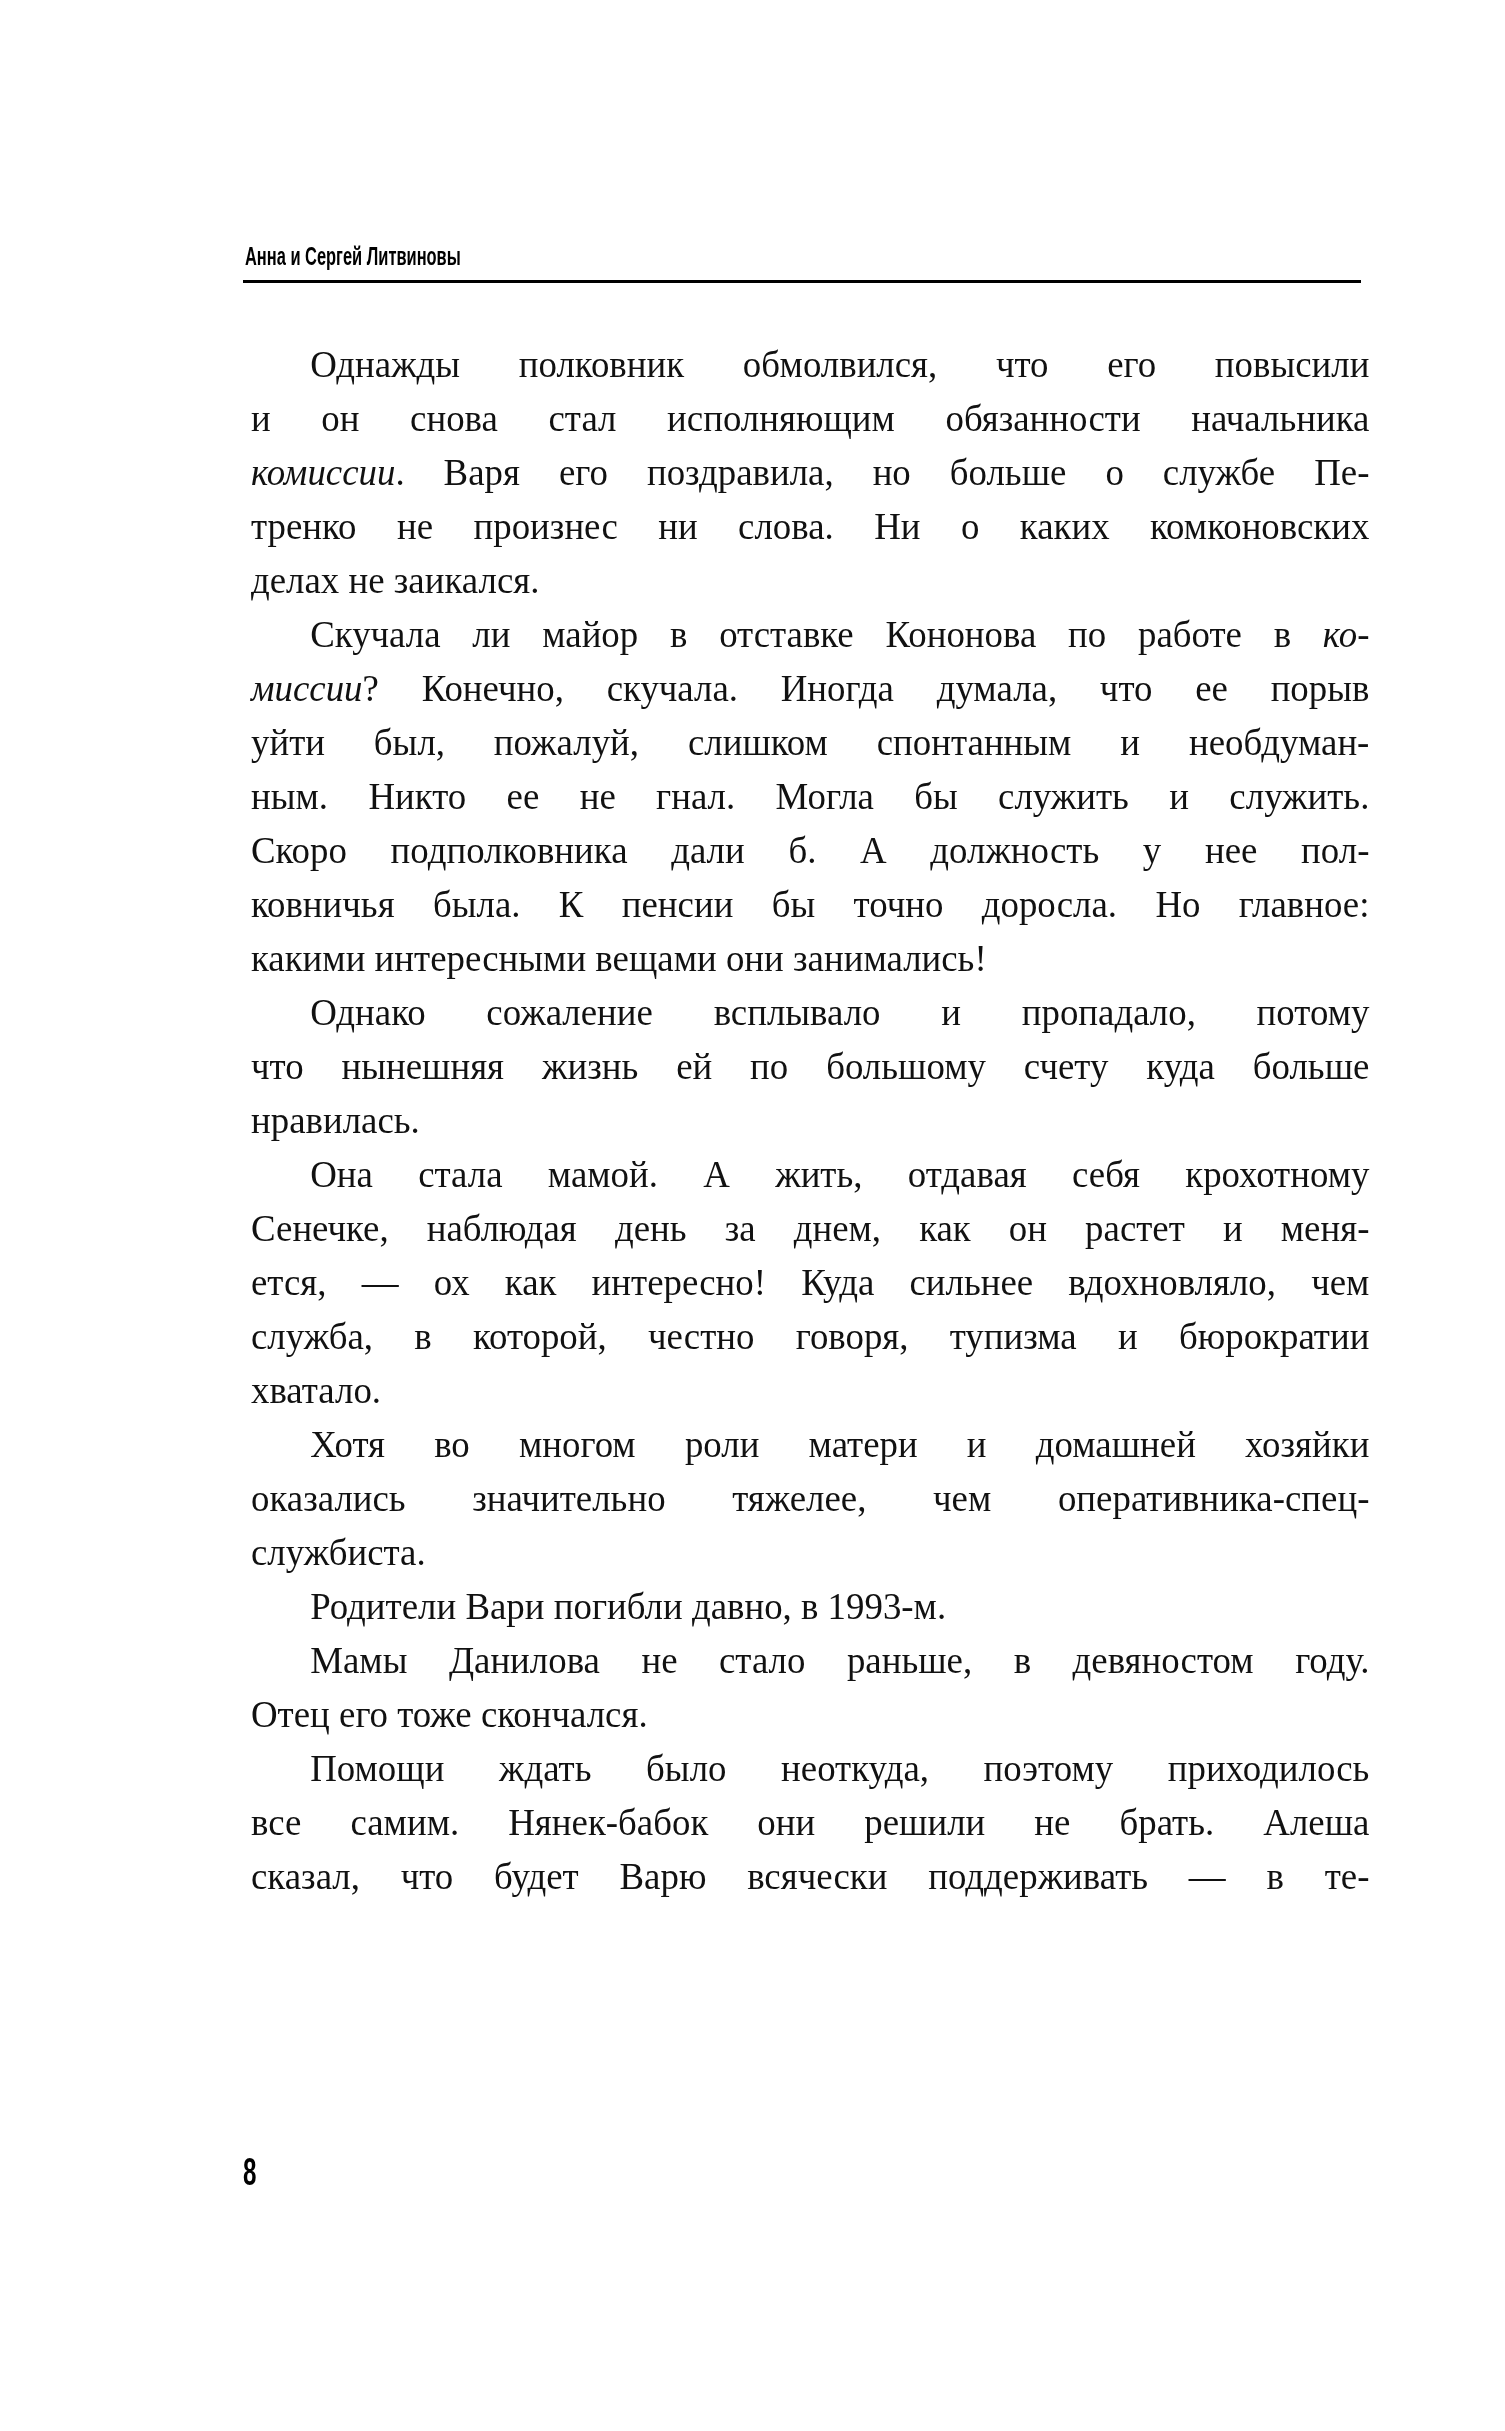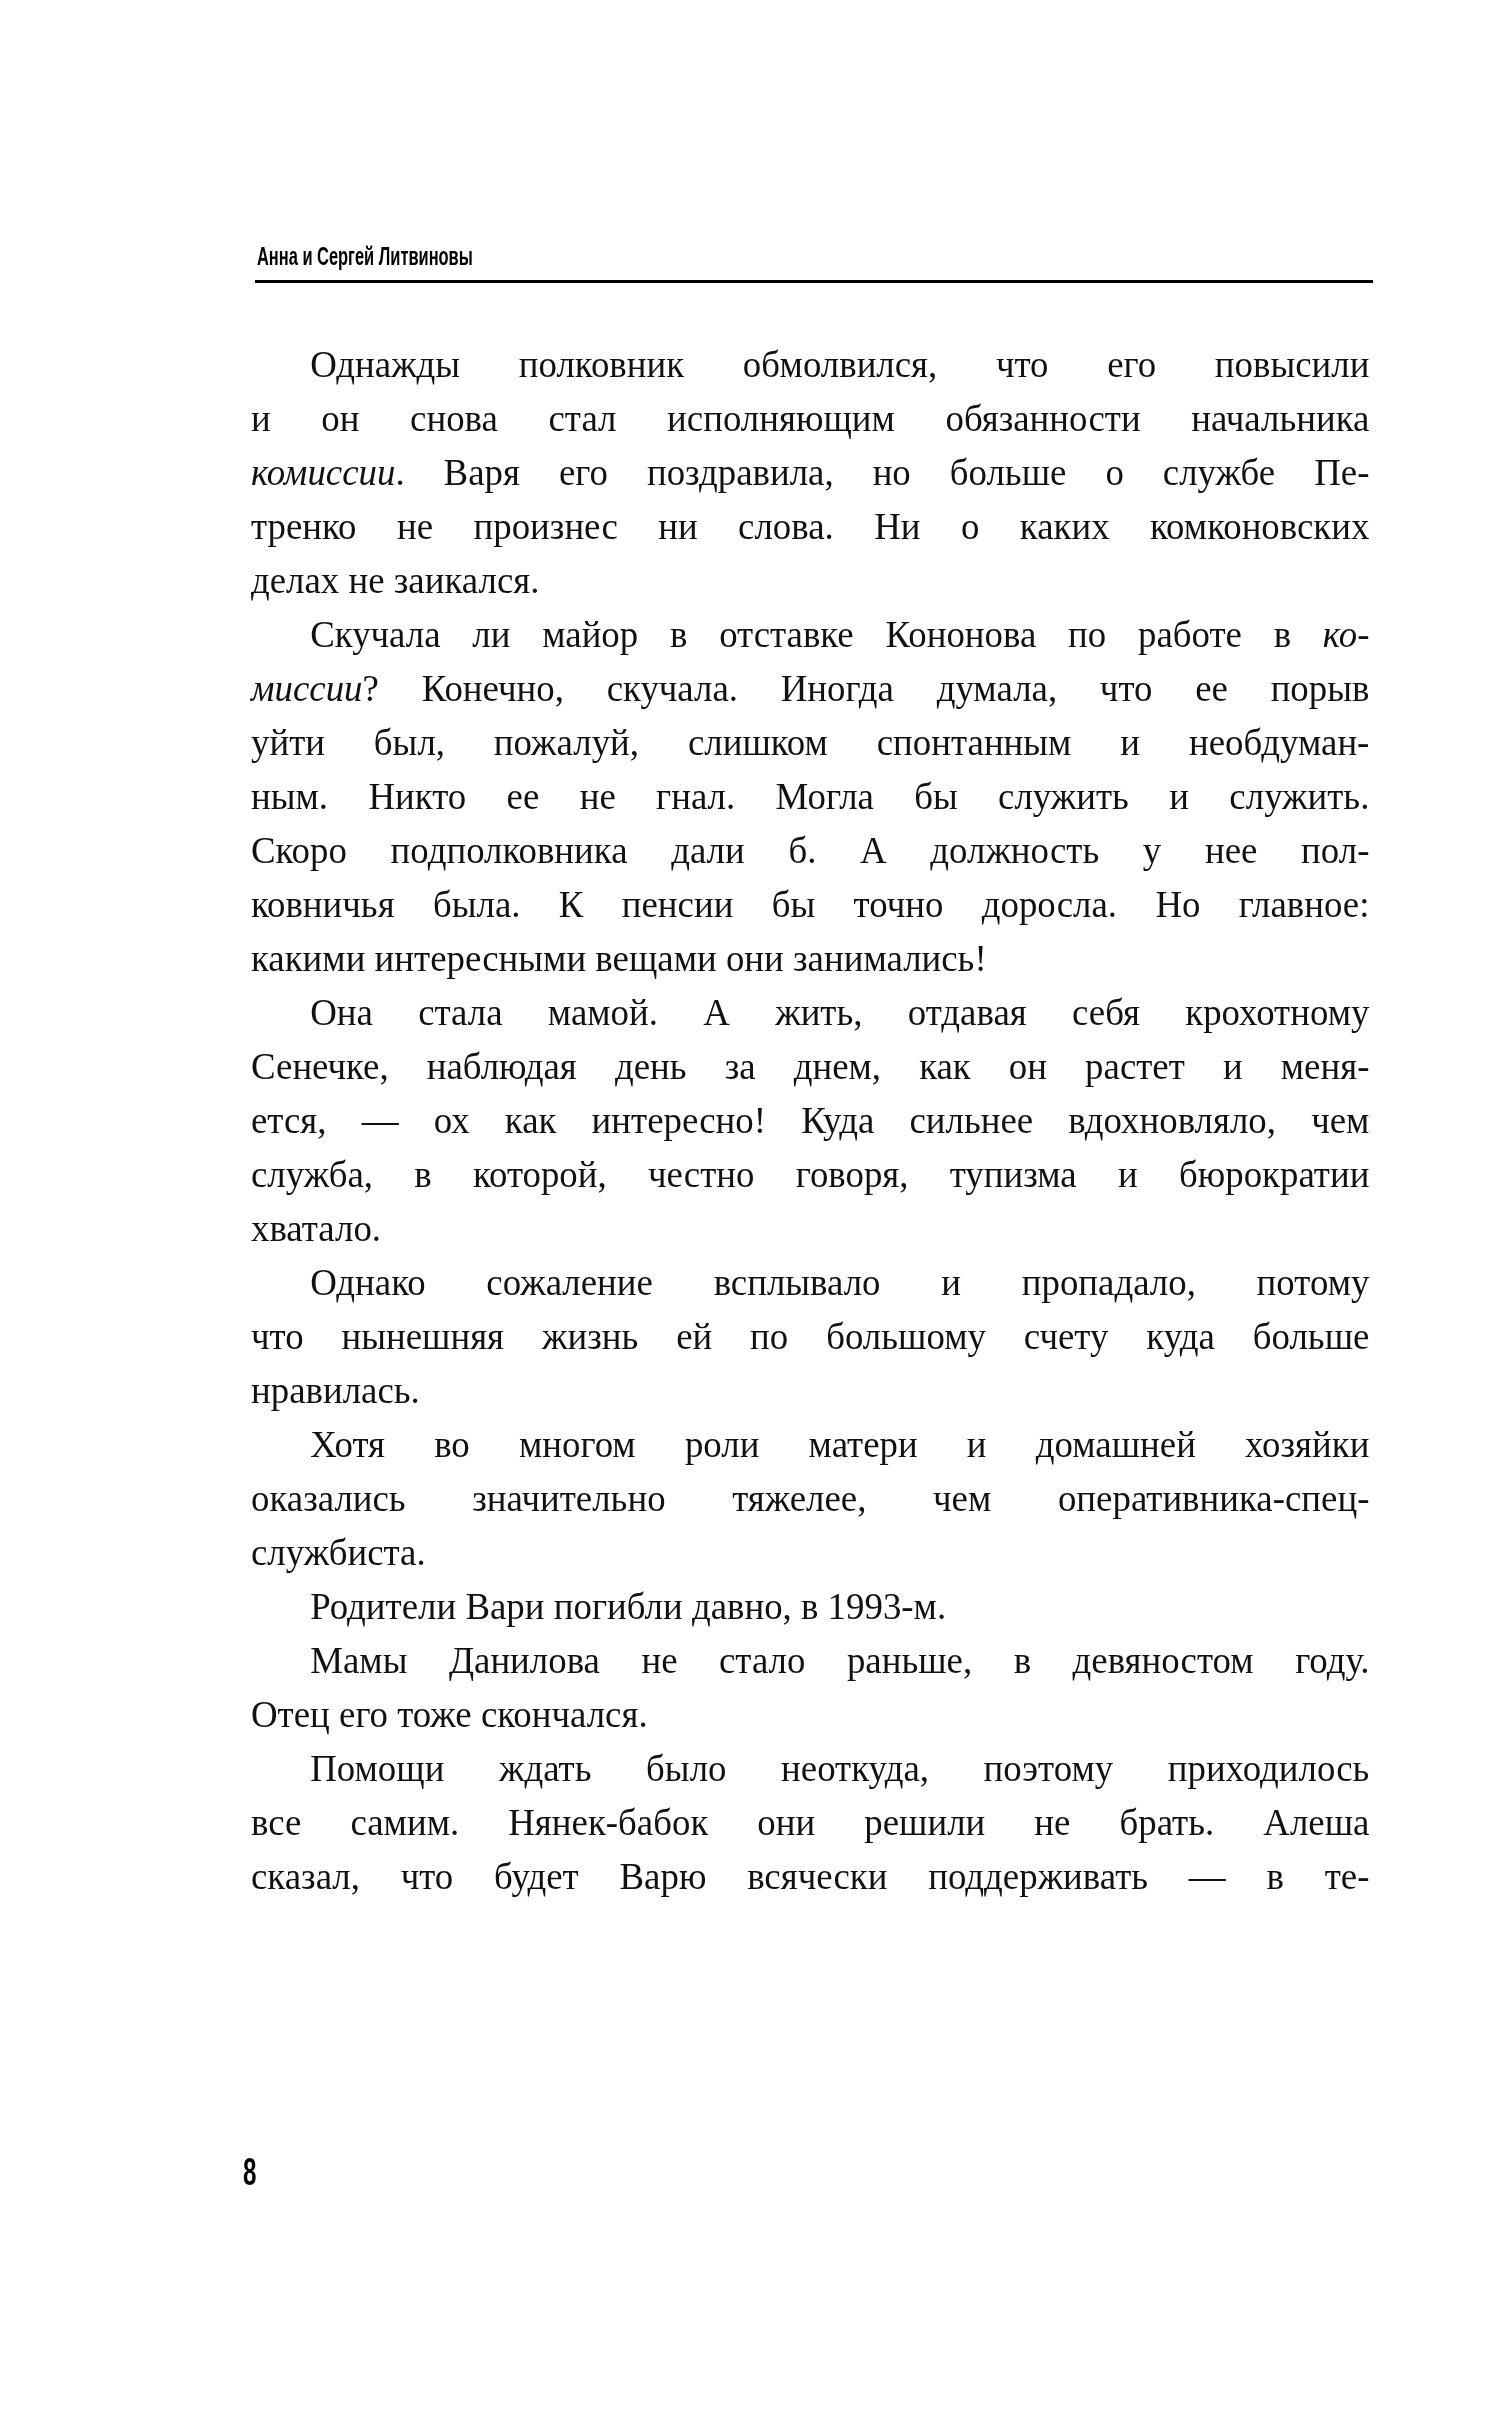--- a/index.html
+++ b/index.html
@@ -16,21 +16,21 @@
   }
   .page {
     position: absolute;
     left: 239px;
     top: 0;
     width: 1118px;
     height: 2432px;
   }
   .running-head {
     position: absolute;
-    left: 16px;
+    left: 4px;
     top: 233px;
     width: 1118px;
     height: 47px;
     border-bottom: 3.9px solid #000000;
   }
   .running-head-text {
     position: absolute;
     left: 2px;
     top: 7.8px;
     font-family: "Liberation Sans", sans-serif;
@@ -100,30 +100,30 @@
       <div>
         <span class="line indent"><span>Скучала ли майор в отставке Кононова по работе в </span><span class="it">ко-</span></span>
         <span class="line"><span class="it">миссии</span><span>? Конечно, скучала. Иногда думала, что ее порыв</span></span>
         <span class="line">уйти был, пожалуй, слишком спонтанным и необдуман-</span>
         <span class="line">ным. Никто ее не гнал. Могла бы служить и служить.</span>
         <span class="line">Скоро подполковника дали б. А должность у нее пол-</span>
         <span class="line">ковничья была. К пенсии бы точно доросла. Но главное:</span>
         <span class="line last">какими интересными вещами они занимались!</span>
       </div>
       <div>
+        <span class="line indent">Однако сожаление всплывало и пропадало, потому</span>
+        <span class="line">что нынешняя жизнь ей по большому счету куда больше</span>
+        <span class="line last">нравилась.</span>
+      </div>
+      <div>
         <span class="line indent">Она стала мамой. А жить, отдавая себя крохотному</span>
         <span class="line">Сенечке, наблюдая день за днем, как он растет и меня-</span>
         <span class="line">ется, — ох как интересно! Куда сильнее вдохновляло, чем</span>
         <span class="line">служба, в которой, честно говоря, тупизма и бюрократии</span>
         <span class="line last">хватало.</span>
-      </div>
-      <div>
-        <span class="line indent">Однако сожаление всплывало и пропадало, потому</span>
-        <span class="line">что нынешняя жизнь ей по большому счету куда больше</span>
-        <span class="line last">нравилась.</span>
       </div>
       <div>
         <span class="line indent">Хотя во многом роли матери и домашней хозяйки</span>
         <span class="line">оказались значительно тяжелее, чем оперативника-спец-</span>
         <span class="line last">службиста.</span>
       </div>
       <div>
         <span class="line indent last">Родители Вари погибли давно, в 1993-м.</span>
       </div>
       <div>

